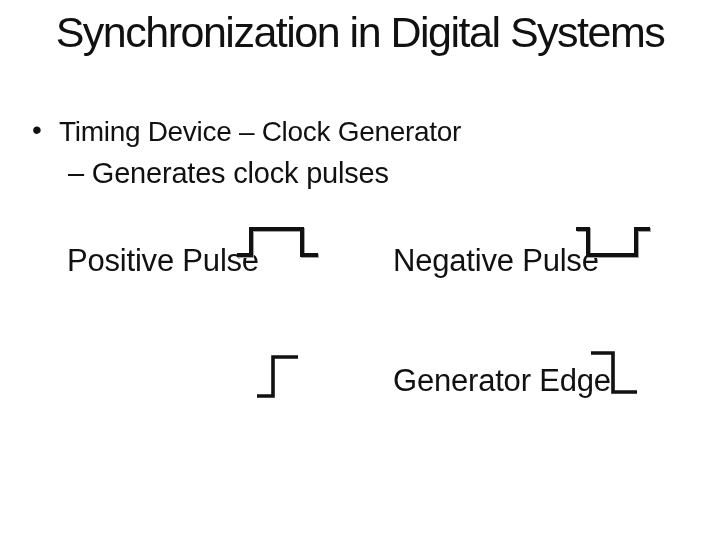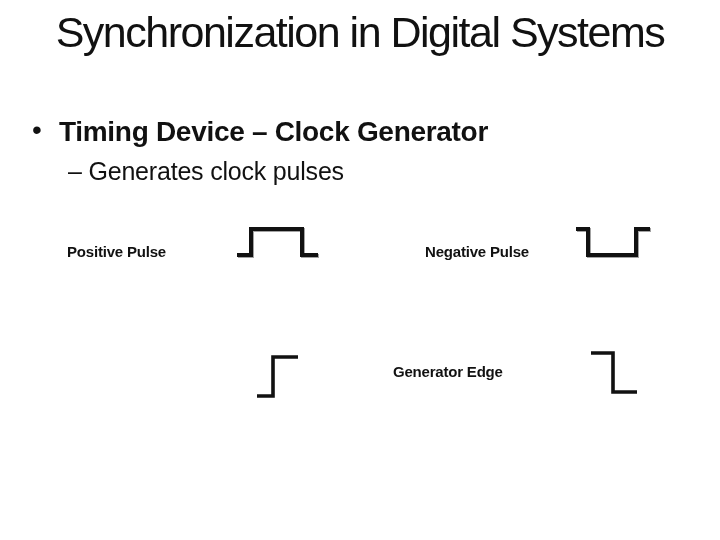--- a/index.html
+++ b/index.html
@@ -39,41 +39,40 @@
     line-height: 1;
   }
   .bullet-text {
     position: absolute;
     left: 59px;
     top: 116px;
     font-size: 28px;
     letter-spacing: -0.3px;
     line-height: 1.15;
     white-space: nowrap;
-    font-weight: bold;
   }
   .sub-bullet-text {
     position: absolute;
     left: 68px;
     top: 157px;
-    font-size: 25px;
+    font-size: 29px;
     letter-spacing: -0.2px;
     line-height: 1.15;
     white-space: nowrap;
   }
   .wave-label {
     position: absolute;
-    font-size: 15px;
-    font-weight: 700;
+    font-size: 31px;
+    font-weight: 400;
     letter-spacing: -0.2px;
     line-height: 1.15;
     white-space: nowrap;
   }
   .label-pos-pulse { left: 67px;  top: 243px; }
-  .label-neg-pulse { left: 393px; top: 243px; margin-left: 32px; }
+  .label-neg-pulse { left: 393px; top: 243px; }
   .label-pos-edge  { left: 67px;  top: 363px; }
   .label-neg-edge  { left: 393px; top: 363px; }
   .wave-icon { position: absolute; color: var(--waveform-stroke); }
   .wave-icon svg { display: block; }
   .pulse-shadow { filter: drop-shadow(1px 1.5px 0 var(--waveform-shadow)); }
   .w-pos-pulse { left: 235px; top: 224px; }
   .w-neg-pulse { left: 574px; top: 224px; }
   .w-pos-edge  { left: 255px; top: 353px; }
   .w-neg-edge  { left: 589px; top: 349px; }
 </style>

